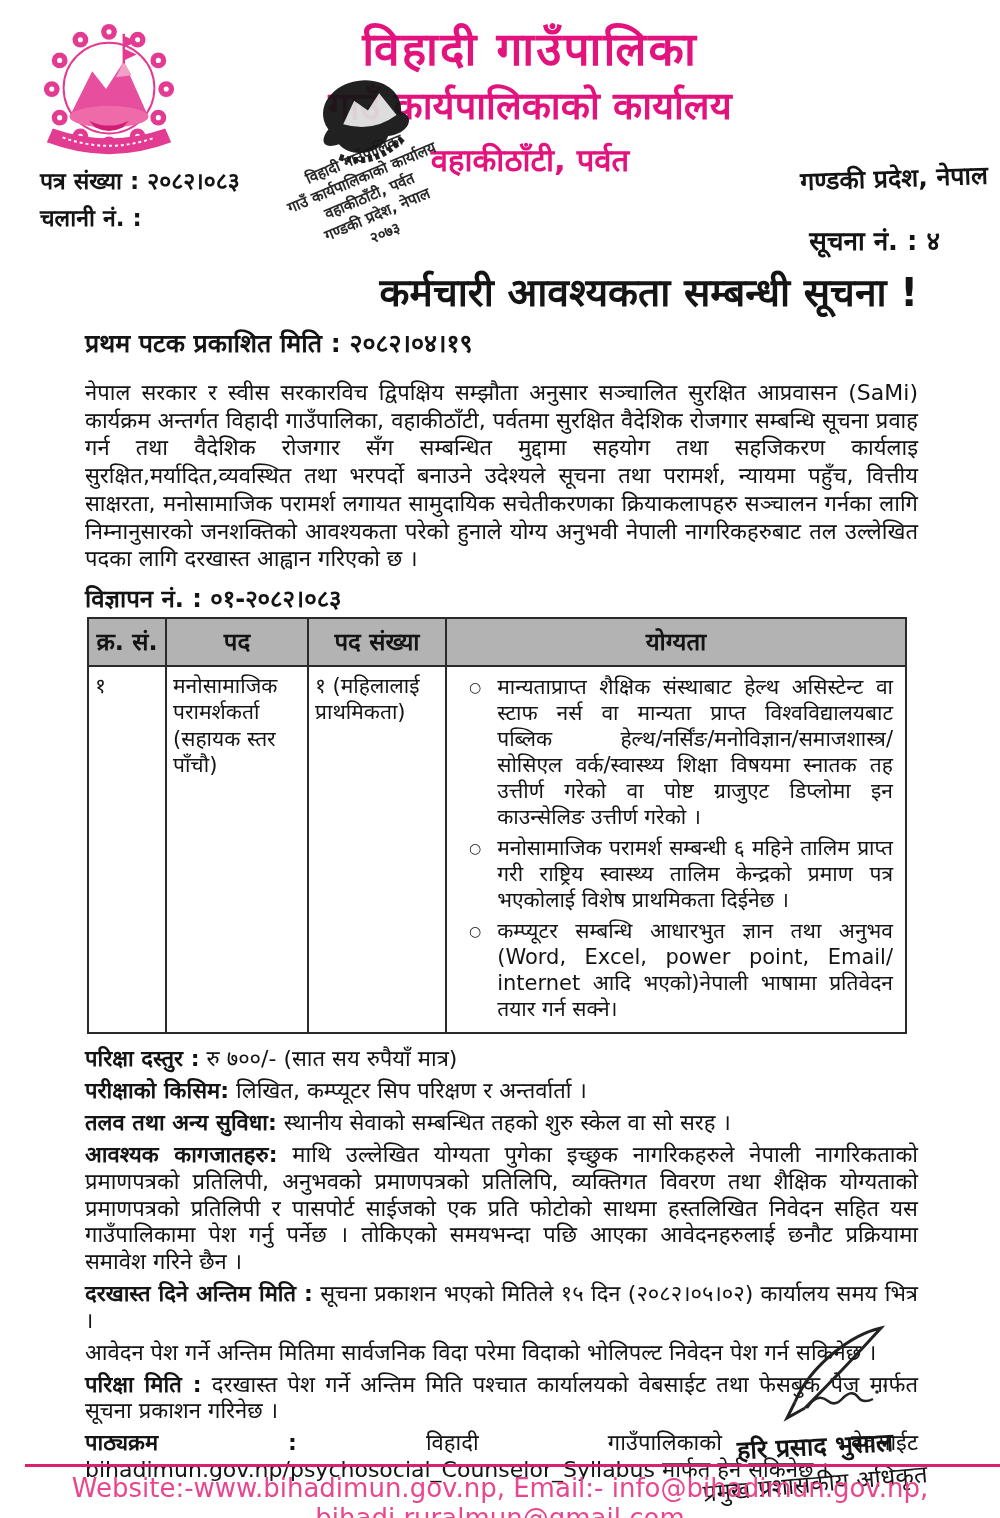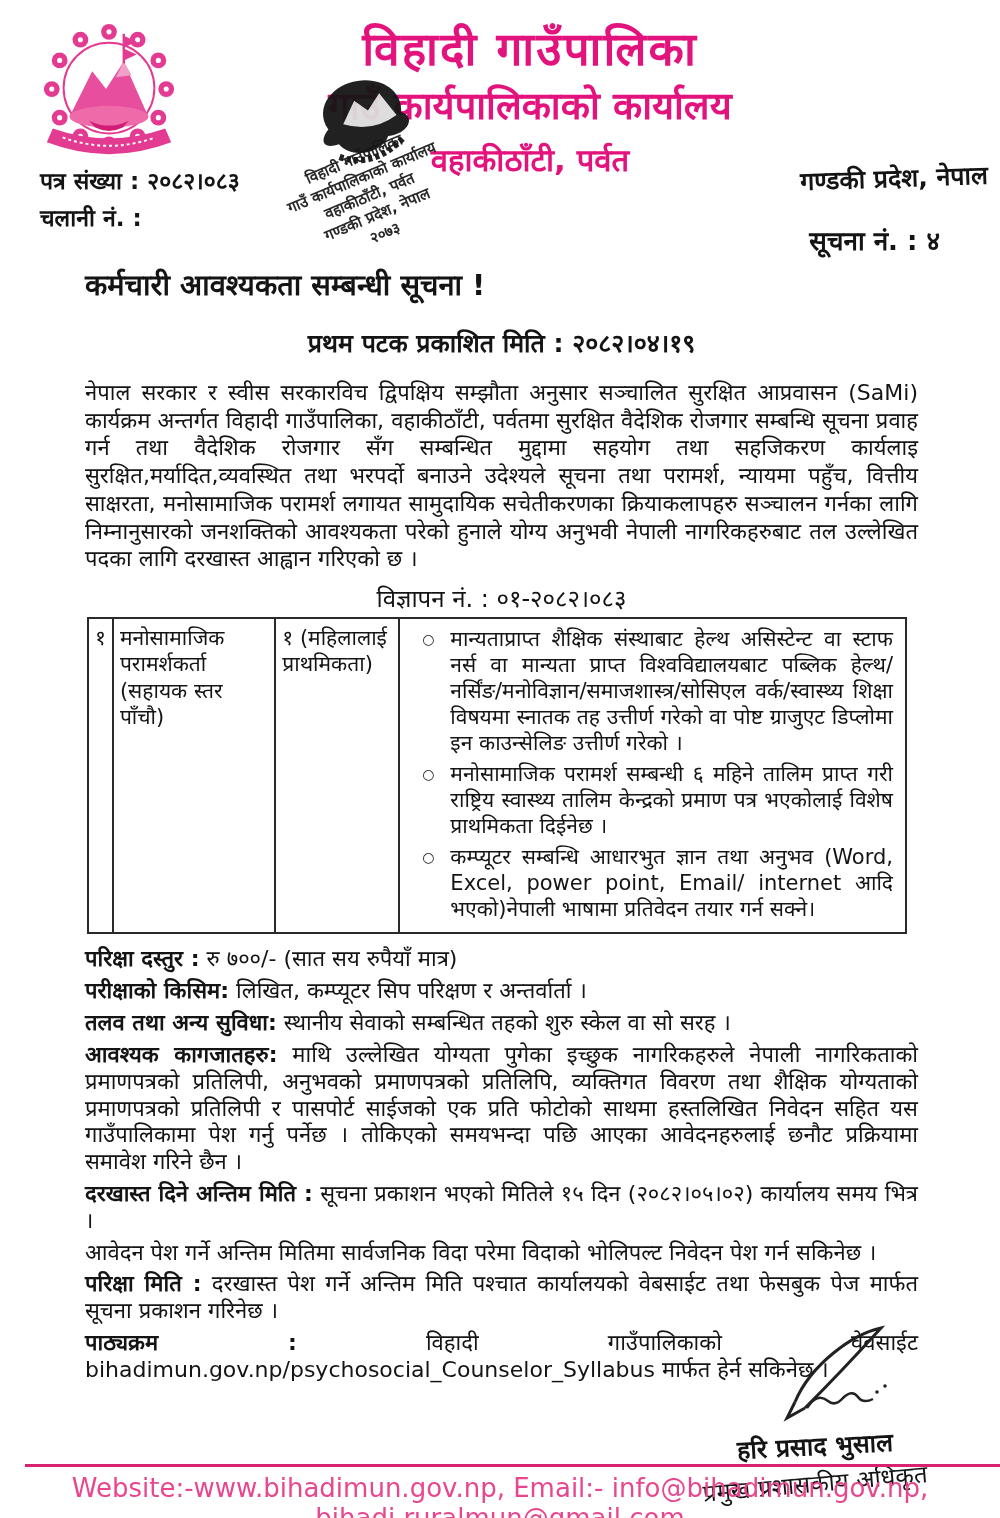--- a/index.html
+++ b/index.html
@@ -18,24 +18,24 @@
   .notice-no{position:absolute;left:0;right:60px;top:222px;text-align:right;font-size:26px;font-weight:bold;}
   
   .stamp-blob{position:absolute;left:300px;top:70px;transform:rotate(-12deg);opacity:.95;}
   .stamp-text{
     position:absolute;left:262px;top:146px;width:215px;transform:rotate(-23deg);
     text-align:center;font-size:15px;font-weight:bold;color:#181818;line-height:20px;opacity:.93;
   }
   .stamp-text div{white-space:nowrap;}
   
   .main{position:absolute;left:85px;right:82px;top:262px;}
-  .title{text-align:left;font-size:29px;font-weight:bold;margin:2px 0 22px;}
-  .published{text-align:center;font-size:25px;font-weight:bold;margin:8px 0 20px;}
+  .title{text-align:right;font-size:39px;font-weight:bold;margin:2px 0 8px;}
+  .published{text-align:left;font-size:25px;font-weight:bold;margin:8px 0 20px;}
   .intro{font-size:22px;line-height:1.26;text-align:justify;margin:16px 0 8px;}
-  .advert{font-size:24px;font-weight:normal;margin:2px 0 3px;text-align:center;}
+  .advert{font-size:24px;font-weight:bold;margin:2px 0 3px;}
   table.vac{border-collapse:collapse;width:820px;margin-left:2px;}
   table.vac th,table.vac td{border:2px solid #2a2a2a;vertical-align:top;}
   table.vac th{background:#b3b3b3;font-size:24px;font-weight:bold;padding:5px 6px 8px;}
   table.vac td{font-size:21px;padding:6px 6px;line-height:1.25;}
   .col-sn{width:64px;} .col-post{width:128px;} .col-count{width:124px;}
   td.c-sn{text-align:left;padding-left:22px;}
   .quali{display:flex;gap:16px;padding:1px 6px 4px 16px;text-align:justify;line-height:1.24;}
   .qmark{flex:0 0 auto;font-size:14px;line-height:26px;}
   
   .details{margin-top:12px;font-size:22px;line-height:1.22;}
@@ -125,20 +125,26 @@
   <div class="notice-no">सूचना नं. : ४</div>
 
   <div class="main">
     <div class="title">कर्मचारी आवश्यकता सम्बन्धी सूचना !</div>
     <div class="published">प्रथम पटक प्रकाशित मिति : २०८२।०४।१९</div>
     <p class="intro">नेपाल सरकार र स्वीस सरकारविच द्विपक्षिय सम्झौता अनुसार सञ्चालित सुरक्षित आप्रवासन (SaMi) कार्यक्रम अन्तर्गत विहादी गाउँपालिका, वहाकीठाँटी, पर्वतमा सुरक्षित वैदेशिक रोजगार सम्बन्धि सूचना प्रवाह गर्न तथा वैदेशिक रोजगार सँग सम्बन्धित मुद्दामा सहयोग तथा सहजिकरण कार्यलाइ सुरक्षित,मर्यादित,व्यवस्थित तथा भरपर्दो बनाउने उदेश्यले सूचना तथा परामर्श, न्यायमा पहुँच, वित्तीय साक्षरता, मनोसामाजिक परामर्श लगायत सामुदायिक सचेतीकरणका क्रियाकलापहरु सञ्चालन गर्नका लागि निम्नानुसारको जनशक्तिको आवश्यकता परेको हुनाले योग्य अनुभवी नेपाली नागरिकहरुबाट तल उल्लेखित पदका लागि दरखास्त आह्वान गरिएको छ ।</p>
     <div class="advert">विज्ञापन नं. : ०१-२०८२।०८३</div>
 
     <table class="vac">
       <tbody>
+          <tr>
+        <th class="col-sn">क्र. सं.</th>
+        <th class="col-post">पद</th>
+        <th class="col-count">पद संख्या</th>
+        <th>योग्यता</th>
+      </tr>
       <tr>
         <td class="c-sn">१</td>
         <td>मनोसामाजिक परामर्शकर्ता (सहायक स्तर पाँचौ)</td>
         <td>१ (महिलालाई प्राथमिकता)</td>
         <td>
           <div class="quali">
             <span class="qmark">○</span>
             <span>मान्यताप्राप्त शैक्षिक संस्थाबाट हेल्थ असिस्टेन्ट वा स्टाफ नर्स वा मान्यता प्राप्त विश्वविद्यालयबाट पब्लिक हेल्थ/नर्सिंङ/मनोविज्ञान/समाजशास्त्र/सोसिएल वर्क/स्वास्थ्य शिक्षा विषयमा स्नातक तह उत्तीर्ण गरेको वा पोष्ट ग्राजुएट डिप्लोमा इन काउन्सेलिङ उत्तीर्ण गरेको ।</span>
           </div>
           <div class="quali">

